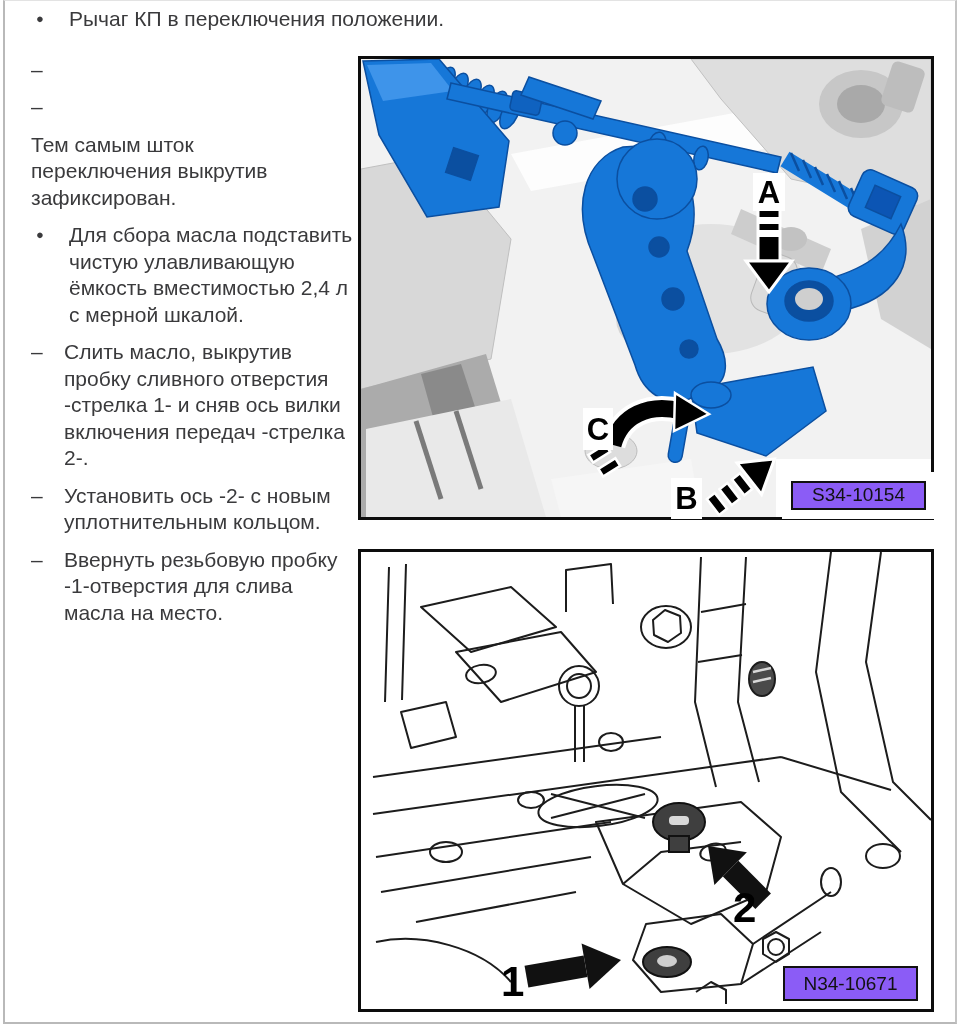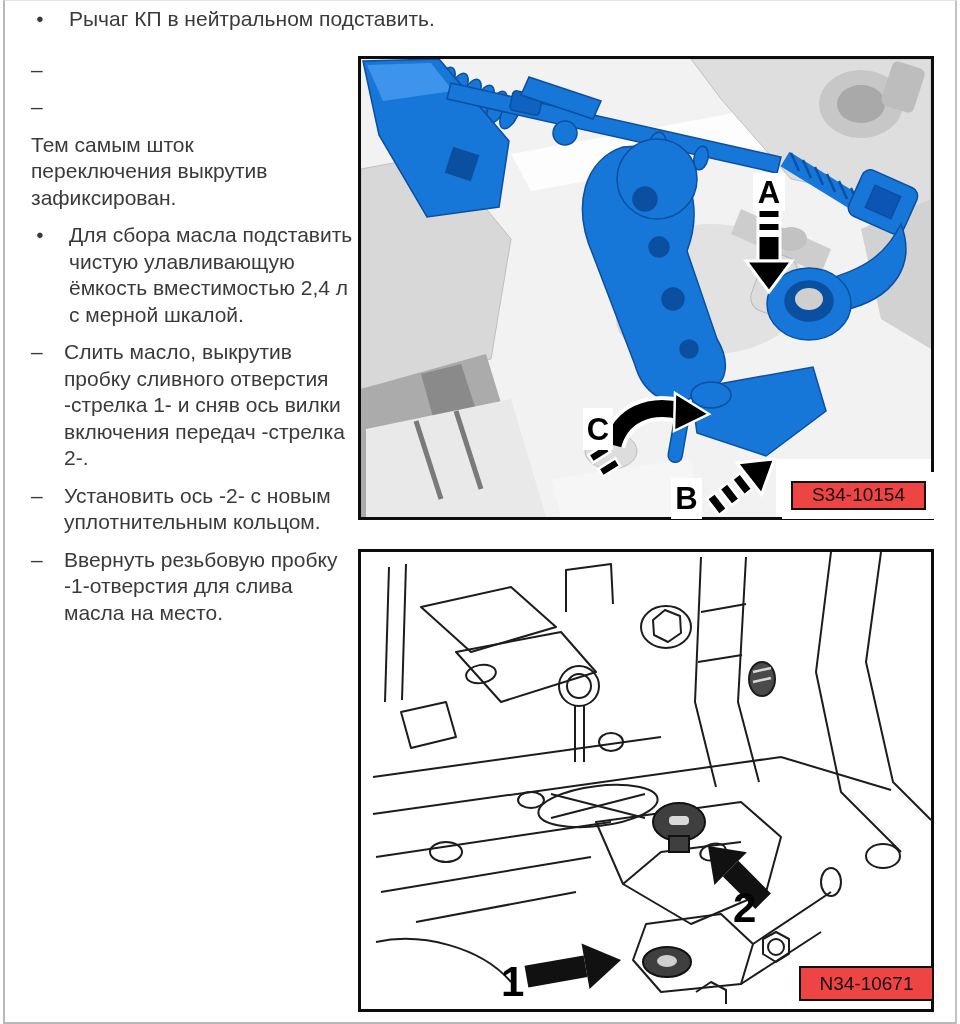--- a/index.html
+++ b/index.html
@@ -25,35 +25,35 @@
   .fig svg { display:block; width:100%; height:100%; }
   .fig-label {
     position:absolute; background:#ffffff; color:#000;
     font-weight:bold; font-size:31px; line-height:1;
     display:flex; align-items:center; justify-content:center;
   }
   .lblA { left:392px; top:114px; width:32px; height:38px; }
   .lblC { left:222px; top:349px; width:30px; height:42px; }
   .lblB { left:310px; top:419px; width:31px; height:41px; }
   .code-box {
-    position:absolute; background:#ef4444; border:2px solid #111;
+    position:absolute; background:#8b5cf6; border:2px solid #111;
     color:#111; font-size:19px; line-height:24px; text-align:center;
   }
   .code1 { left:430px; top:422px; width:131px; height:25px; box-shadow:0 0 0 9px #ffffff; }
-  .code2 { left:438px; top:414px; width:131px; height:31px; line-height:31px; }
+  .code2 { left:422px; top:414px; width:131px; height:31px; line-height:31px; }
 </style>
 </head>
 <body>
 
 <div class="page">
 
   <div class="instructions">
       <div class="item bullet first">
         <span class="marker">●</span>
-        <span class="txt">Рычаг КП в нейтральном подставить.</span>
+        <span class="txt">Рычаг КП в переключения положении.</span>
       </div>
       <div class="item dash">
         <span class="marker">–</span>
       </div>
       <div class="item dash">
         <span class="marker">–</span>
       </div>
       <div class="item none">
         <span class="txt">Тем самым шток переключения выкрутив зафиксирован.</span>
       </div>

